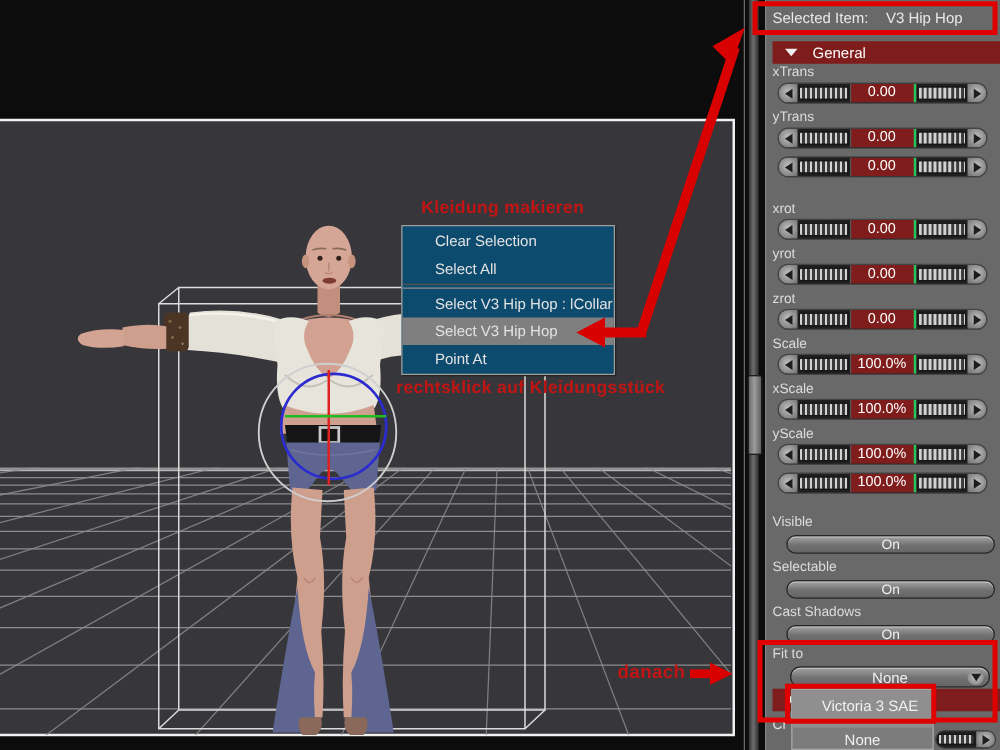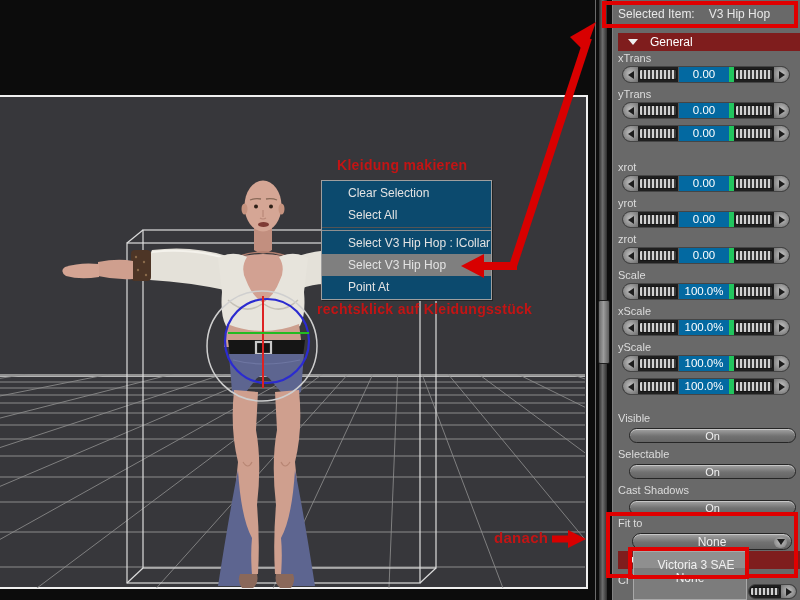--- a/index.html
+++ b/index.html
@@ -53,22 +53,22 @@
       background:#1f1f1f;border:1px solid #454545;border-radius:9px;overflow:hidden;
       box-sizing:border-box;}
   .cap{flex:0 0 15px;display:flex;align-items:center;justify-content:center;
       background:radial-gradient(circle at 50% 45%,#c2c2c2 0%,#8d8d8d 60%,#6d6d6d 100%);}
   .tri-l{width:0;height:0;border-top:4px solid transparent;border-bottom:4px solid transparent;
       border-right:6px solid #1d1d1d;}
   .tri-r{width:0;height:0;border-top:4px solid transparent;border-bottom:4px solid transparent;
       border-left:6px solid #1d1d1d;}
   .rib{flex:1;margin:2px 1px;border:1px solid #161616;border-radius:2px;
       background:repeating-linear-gradient(90deg,#d2d2d2 0 2px,#3a3a3a 2px 4px);}
-  .pval{flex:0 0 50px;background:#0369a1;color:#fff;font-size:11.5px;text-align:center;
-      line-height:15px;border-left:1px solid #565656;border-right:5px solid #22c55e;}
+  .pval{flex:0 0 50px;background:#7f1d1d;color:#fff;font-size:11.5px;text-align:center;
+      line-height:15px;border-left:1px solid #565656;border-right:2px solid #22c55e;}
 
   #toggles{position:absolute;left:0;top:412px;width:188px;}
   .trow{height:36px;}
   .tbtn{margin:3px 0 0 17px;width:167px;height:15px;border-radius:8px;box-sizing:border-box;
       background:linear-gradient(180deg,#a4a4a4,#717171 55%,#656565);border:1px solid #262626;
       color:#f1f1f1;font-size:11px;text-align:center;line-height:14px;
       box-shadow:inset 0 1px 0 #c6c6c6;}
 
   #fit-block{position:absolute;left:0;top:517px;width:188px;z-index:38;}
   #fit-pill{position:relative;margin:3px 0 0 20px;width:160px;height:17px;border-radius:9px;
@@ -86,21 +86,21 @@
       box-sizing:border-box;}
 
   
   .redbox{position:absolute;border:4px solid #e00000;box-sizing:border-box;pointer-events:none;}
   #redbox-selected{left:602px;top:1px;width:196px;height:27px;z-index:40;}
   #redbox-fitto{left:606px;top:512px;width:192px;height:66px;z-index:41;}
   #redbox-victoria{left:628px;top:547px;width:121px;height:32px;z-index:43;}
   #fit-dropdown{position:absolute;left:633px;top:551px;width:114px;height:49px;z-index:42;
       background:#7c7c7c;border:1px solid #a8a8a8;box-sizing:border-box;}
   .dd-item{font-size:12px;color:#f0f0f0;text-align:center;}
-  #dd-item-0{height:16px;line-height:26px;background:#8f8f8f;padding-left:12px;}
+  #dd-item-0{height:30px;line-height:26px;background:#8f8f8f;padding-left:12px;}
   #dd-item-1{height:21px;line-height:21px;}
 </style>
 </head>
 <body>
 
 <div id="stage">
 
   <svg id="viewport-svg" viewBox="0 0 594 600" xmlns="http://www.w3.org/2000/svg">
     <rect x="0" y="0" width="594" height="600" fill="#0c0c0c"></rect>
 

